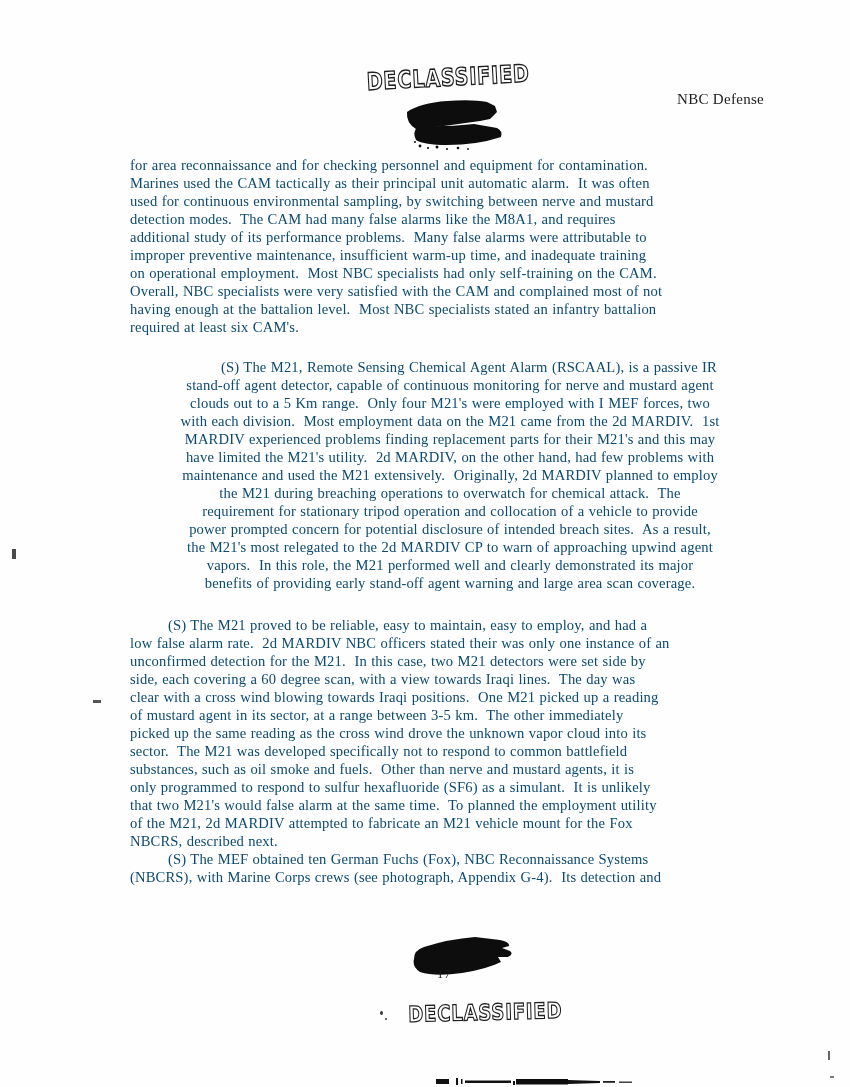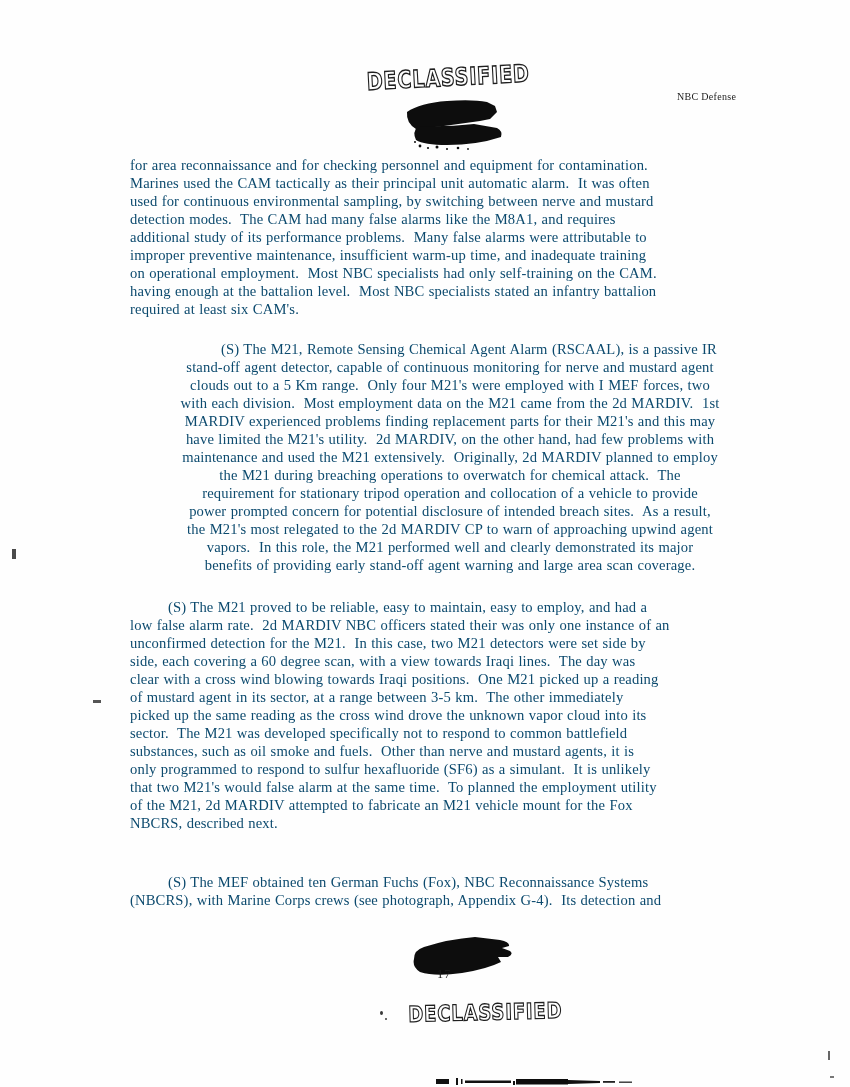--- a/index.html
+++ b/index.html
@@ -31,39 +31,39 @@
   .stamp-bottom{
     left:408px;top:1002px;
     font-size:22px;
     -webkit-text-stroke:1.3px #1f1f1f;
     transform:rotate(-1.5deg) scaleX(0.82);
     transform-origin:left top;
   }
   .header-right{
     position:absolute;
     left:677px;top:91px;
-    font-size:10px;
+    font-size:15px;
     letter-spacing:0.3px;
     color:#1c1c1c;
   }
   .body-text{
     position:absolute;
     left:130px;top:156px;
     width:640px;
     font-size:14.6px;
     line-height:18px;
     letter-spacing:0.15px;
     word-spacing:0.5px;
     color:#0c4a6e;
   }
   .para .line{white-space:pre;}
   .para .line.first{padding-left:38px;}
   .para.p2{margin-top:22px;text-align:center;}
   .para.p3{margin-top:24px;}
-  .para.p4{margin-top:41px;}
+  .para.p4{}
   .blob-top{position:absolute;left:402px;top:97px;}
   .blob-bottom{position:absolute;left:407px;top:935px;}
   .page-number{
     position:absolute;
     left:437px;top:967px;
     font-size:12.5px;
     color:#1a1a1a;
     letter-spacing:1px;
   }
   .edge-bar{position:absolute;left:436px;top:1076px;}
@@ -98,20 +98,21 @@
 
   <div class="body-text">
       <div class="para p1">
         <div class="line">for area reconnaissance and for checking personnel and equipment for contamination.</div>
         <div class="line">Marines used the CAM tactically as their principal unit automatic alarm.  It was often</div>
         <div class="line">used for continuous environmental sampling, by switching between nerve and mustard</div>
         <div class="line">detection modes.  The CAM had many false alarms like the M8A1, and requires</div>
         <div class="line">additional study of its performance problems.  Many false alarms were attributable to</div>
         <div class="line">improper preventive maintenance, insufficient warm-up time, and inadequate training</div>
         <div class="line">on operational employment.  Most NBC specialists had only self-training on the CAM.</div>
+        <div class="line">Overall, NBC specialists were very satisfied with the CAM and complained most of not</div>
         <div class="line">having enough at the battalion level.  Most NBC specialists stated an infantry battalion</div>
         <div class="line">required at least six CAM's.</div>
       </div>
       <div class="para p2">
         <div class="line first">(S) The M21, Remote Sensing Chemical Agent Alarm (RSCAAL), is a passive IR</div>
         <div class="line">stand-off agent detector, capable of continuous monitoring for nerve and mustard agent</div>
         <div class="line">clouds out to a 5 Km range.  Only four M21's were employed with I MEF forces, two</div>
         <div class="line">with each division.  Most employment data on the M21 came from the 2d MARDIV.  1st</div>
         <div class="line">MARDIV experienced problems finding replacement parts for their M21's and this may</div>
         <div class="line">have limited the M21's utility.  2d MARDIV, on the other hand, had few problems with</div>

